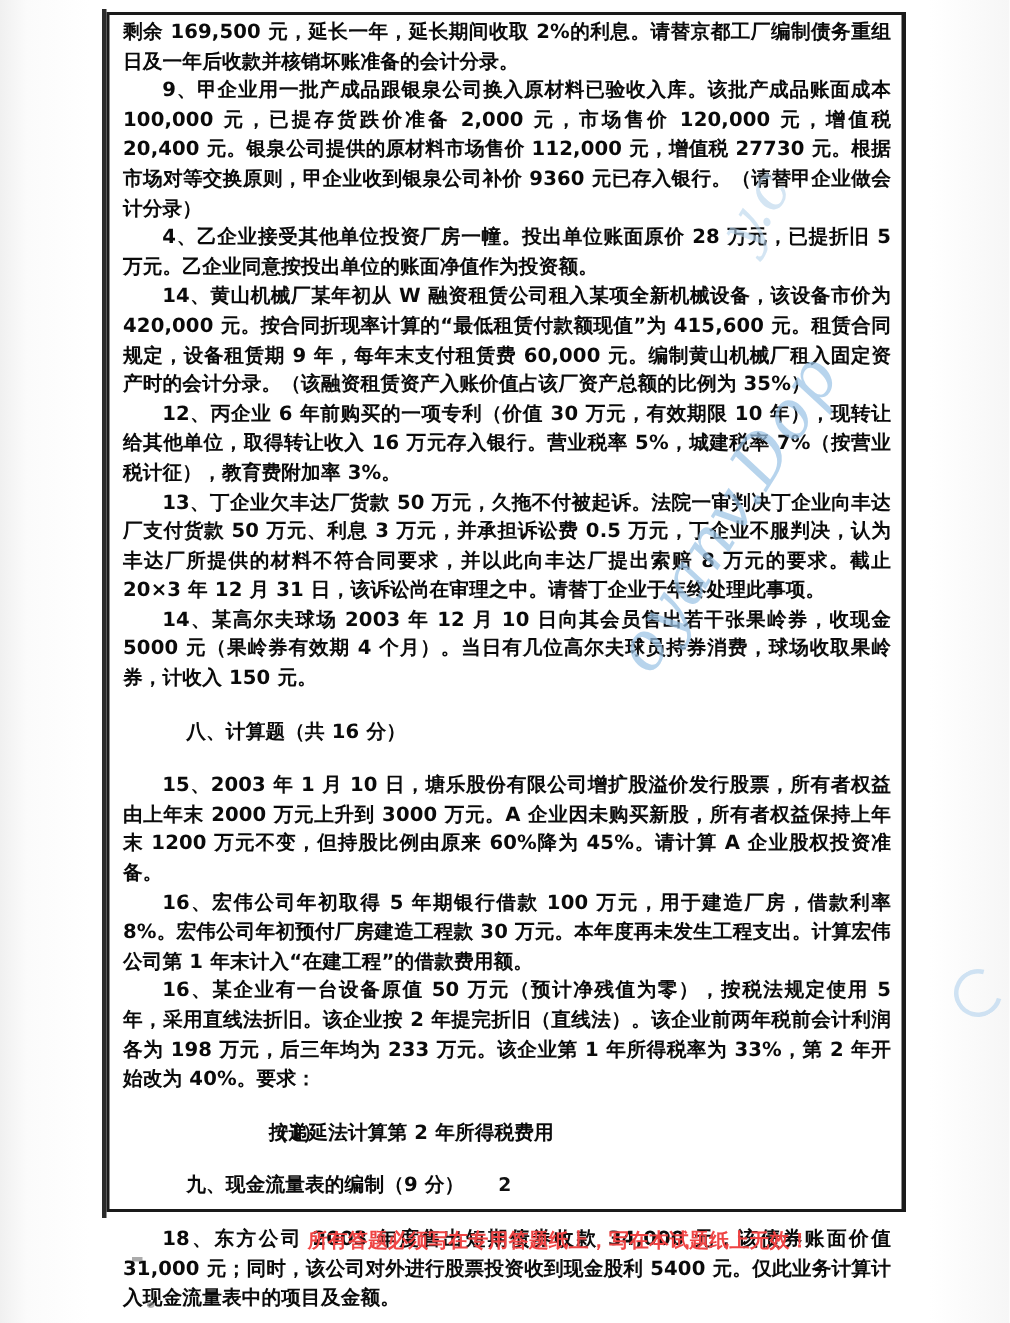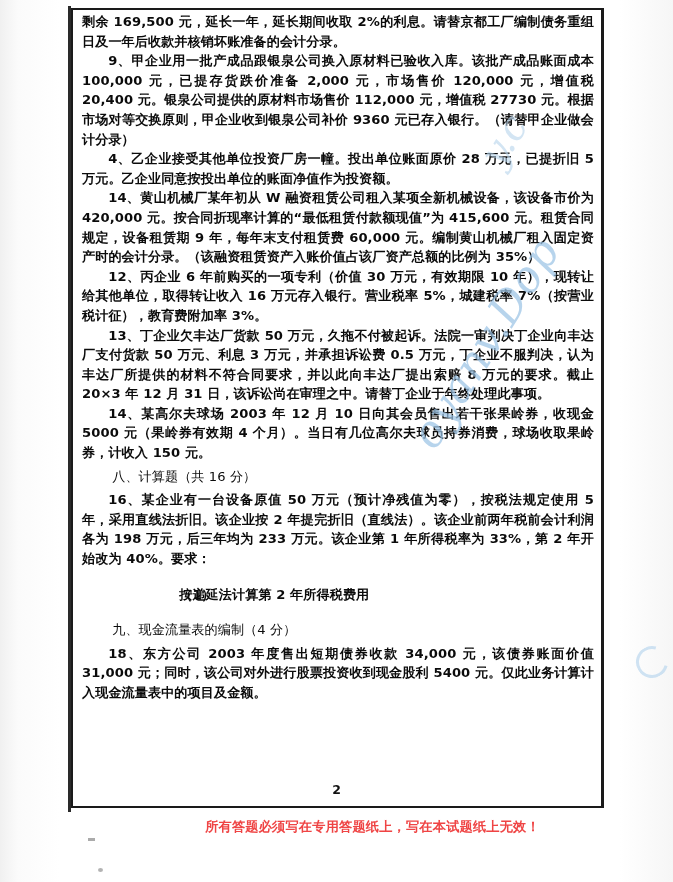--- a/index.html
+++ b/index.html
@@ -70,23 +70,23 @@
 
   p.para {
     margin: 0 0 0 0;
     text-indent: 2em;
     text-align: justify;
   }
   p.para.noindent {
     text-indent: 0;
   }
   p.section {
-    margin: 4px;
+    margin: 16px;
     text-indent: 2em;
-    font-weight: 400;
+    font-weight: 700;
   }
   p.sub {
     margin: 16px;
     text-indent: 3.1em;
     font-weight: 700;
   }
   p.sub .numlabel {
     display: inline-block;
     width: 3.1em;
   }
@@ -208,28 +208,30 @@
     <p class="para"><span>14、</span><span>黄山机械厂某年初从 W 融资租赁公司租入某项全新机械设备，该设备市价为 420,000 元。按合同折现率计算的“最低租赁付款额现值”为 415,600 元。租赁合同规定，设备租赁期 9 年，每年末支付租赁费 60,000 元。编制黄山机械厂租入固定资产时的会计分录。（该融资租赁资产入账价值占该厂资产总额的比例为 35%）</span></p>
 
     <p class="para"><span>12、</span><span>丙企业 6 年前购买的一项专利（价值 30 万元，有效期限 10 年），现转让给其他单位，取得转让收入 16 万元存入银行。营业税率 5%，城建税率 7%（按营业税计征），教育费附加率 3%。</span></p>
 
     <p class="para"><span>13、</span><span>丁企业欠丰达厂货款 50 万元，久拖不付被起诉。法院一审判决丁企业向丰达厂支付货款 50 万元、利息 3 万元，并承担诉讼费 0.5 万元，丁企业不服判决，认为丰达厂所提供的材料不符合同要求，并以此向丰达厂提出索赔 8 万元的要求。截止 20×3 年 12 月 31 日，该诉讼尚在审理之中。请替丁企业于年终处理此事项。</span></p>
 
     <p class="para"><span>14、</span><span>某高尔夫球场 2003 年 12 月 10 日向其会员售出若干张果岭券，收现金 5000 元（果岭券有效期 4 个月）。当日有几位高尔夫球员持券消费，球场收取果岭券，计收入 150 元。</span></p>
 
     <p class="section">八、计算题（共 16 分）</p>
 
-
+    <p class="para"><span>15、</span><span>2003 年 1 月 10 日，塘乐股份有限公司增扩股溢价发行股票，所有者权益由上年末 2000 万元上升到 3000 万元。A 企业因未购买新股，所有者权益保持上年末 1200 万元不变，但持股比例由原来 60%降为 45%。请计算 A 企业股权投资准备。</span></p>
+
+    <p class="para"><span>16、</span><span>宏伟公司年初取得 5 年期银行借款 100 万元，用于建造厂房，借款利率 8%。宏伟公司年初预付厂房建造工程款 30 万元。本年度再未发生工程支出。计算宏伟公司第 1 年末计入“在建工程”的借款费用额。</span></p>
 
     <p class="para"><span>16、</span><span>某企业有一台设备原值 50 万元（预计净残值为零），按税法规定使用 5 年，采用直线法折旧。该企业按 2 年提完折旧（直线法）。该企业前两年税前会计利润各为 198 万元，后三年均为 233 万元。该企业第 1 年所得税率为 33%，第 2 年开始改为 40%。要求：</span></p>
 
     <p class="sub"><span class="numlabel">（1）</span><span>按递延法计算第 2 年所得税费用</span></p>
 
 
-    <p class="section">九、现金流量表的编制（4 分）</p>
+    <p class="section">九、现金流量表的编制（9 分）</p>
 
     <p class="para"><span>18、</span><span>东方公司 2003 年度售出短期债券收款 34,000 元，该债券账面价值 31,000 元；同时，该公司对外进行股票投资收到现金股利 5400 元。仅此业务计算计入现金流量表中的项目及金额。</span></p>
 
   </div>
 
   <div id="page-number">2</div>
 
   <div id="footer-notice">
     <span class="inner">所有答题必须写在专用答题纸上，写在本试题纸上无效！</span>
   </div>

